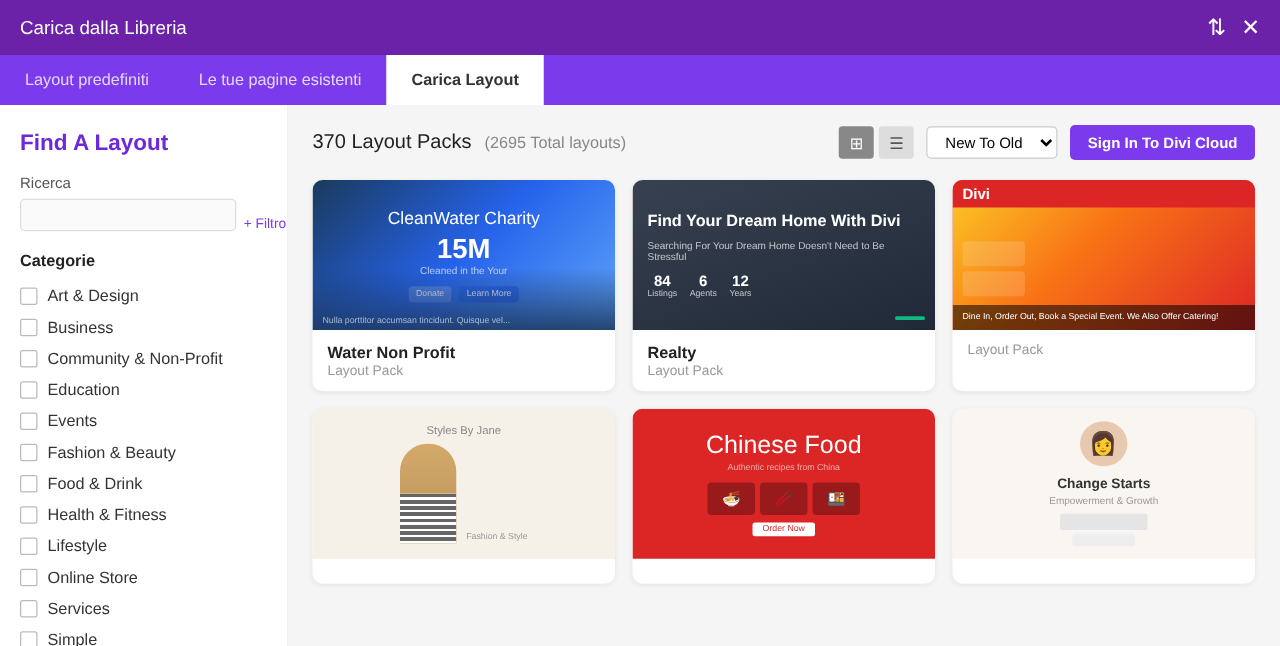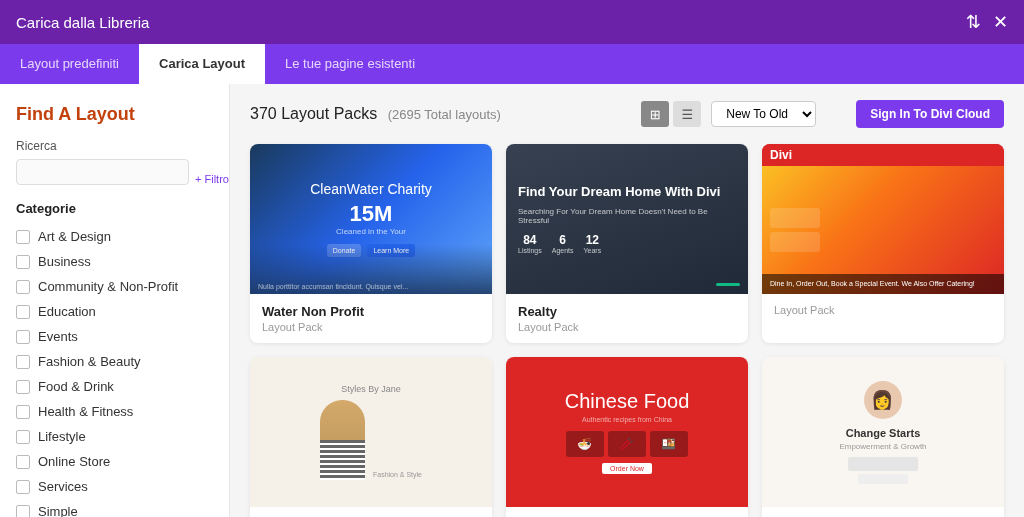--- a/index.html
+++ b/index.html
@@ -53,21 +53,21 @@
       width: 230px;
       background: white;
       padding: 20px 16px;
       overflow-y: auto;
       flex-shrink: 0;
       border-right: 1px solid #e5e5e5;
     }
     .sidebar-section-title {
       font-size: 18px;
       font-weight: 700;
-      color: #c2410c;
+      color: #6d28d9;
       margin-bottom: 14px;
     }
     .search-label {
       font-size: 12px;
       color: #555;
       margin-bottom: 6px;
       font-weight: 500;
     }
     .search-row {
       display: flex;
@@ -174,39 +174,38 @@
     .sign-in-btn {
       background: #7c3aed;
       color: white;
       border: none;
       border-radius: 4px;
       padding: 7px 14px;
       font-size: 12px;
       font-weight: 600;
       cursor: pointer;
       white-space: nowrap;
-      margin-left: 30px;
     }
 
     
     .layout-grid {
       display: grid;
       grid-template-columns: repeat(3, 1fr);
       gap: 14px;
     }
     .layout-card {
       background: white;
       border-radius: 8px;
       overflow: hidden;
       box-shadow: 0 1px 4px rgba(0,0,0,0.08);
       cursor: pointer;
     }
     .card-image {
       width: 100%;
-      height: 150px;
+      height: 120px;
       overflow: hidden;
       position: relative;
     }
     .card-info {
       padding: 10px 12px;
     }
     .card-name {
       font-size: 13px;
       font-weight: 600;
       color: #222;
@@ -285,22 +284,22 @@
 <div class="title-bar">
   <span class="title-bar-title">Carica dalla Libreria</span>
   <div class="title-bar-actions">
     <span class="title-bar-icon">⇅</span>
     <span class="title-bar-icon">✕</span>
   </div>
 </div>
 
 <div class="tab-bar">
   <div class="tab">Layout predefiniti</div>
+  <div class="tab">Le tue pagine esistenti</div>
   <div class="tab active">Carica Layout</div>
-  <div class="tab">Le tue pagine esistenti</div>
 </div>
 
 <div class="main-layout">
 
   <div class="sidebar">
     <div class="sidebar-section-title">Find A Layout</div>
 
     <div class="search-label">Ricerca</div>
     <div class="search-row">
       <input class="search-input" type="text" style="">

